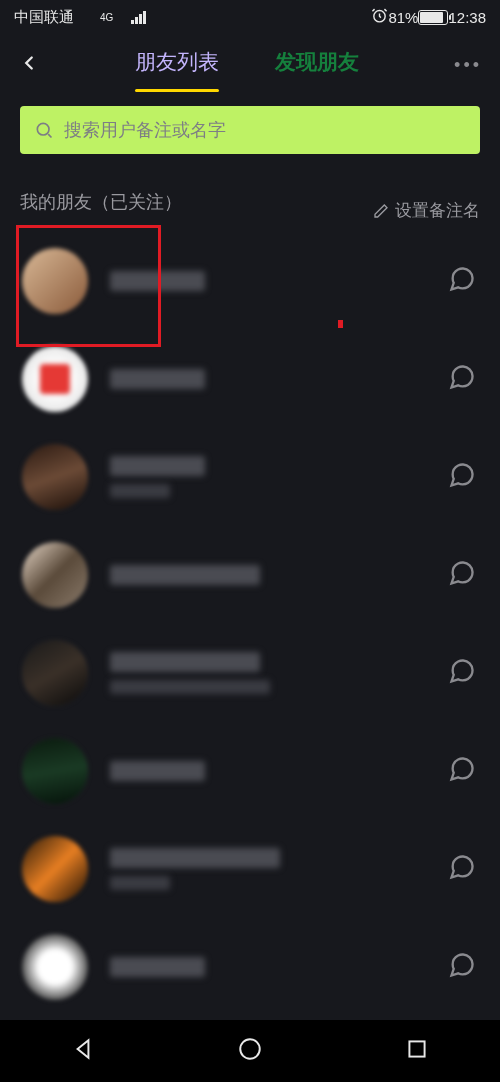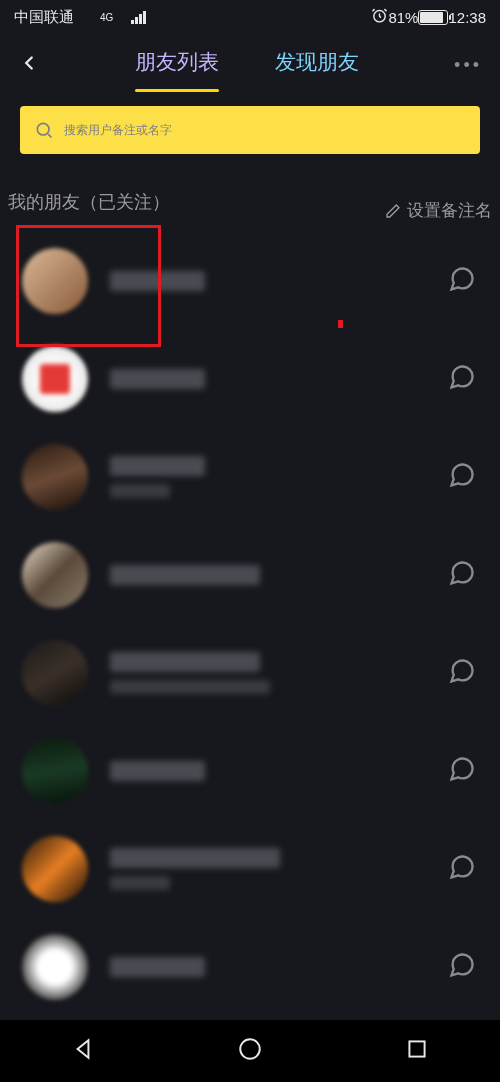--- a/index.html
+++ b/index.html
@@ -47,44 +47,44 @@
       font-size: 28px;
       font-weight: 300;
     }
     .tabs {
       flex: 1;
       display: flex;
       justify-content: center;
       gap: 56px;
       font-size: 21px;
     }
-    .tab { color: #7dd3fc; position: relative; padding-bottom: 6px;}
+    .tab { color: #15803d; position: relative; padding-bottom: 6px; font-weight: bold;}
     .tab.active { color: #c4b5fd; font-weight:500;}
     .tab.active::after{
       content:""; position:absolute; bottom:-10px; left:0; right:0; height:3px;
       background:#ffd700; border-radius:2px;
     }
     .more-dots { color:#8a8a8f; letter-spacing:3px; font-size:18px;}
     .search-wrap { padding: 10px 20px 8px; }
     .search {
-      background: #fde047;
+      background: #bef264;
       height: 48px;
       border-radius: 4px;
       display: flex;
       align-items: center;
       padding: 0 14px;
       color: #7d7e85;
-      font-size: 12px;
+      font-size: 18px;
       gap: 10px;
     }
     .section-header {
       display: flex;
       justify-content: space-between;
       align-items: center;
-      padding: 20px 8px 10px;
+      padding: 20px 20px 10px;
       font-size: 18px;
       color: #9a9aa0;
     }
     .edit-note { display:flex; align-items:center; gap:6px; font-size:17px; color:#9a9aa0;margin-top:17px;}
     .list { padding: 0 22px; }
     .row {
       display: flex;
       align-items: center;
       height: 98px;
       gap: 22px;

